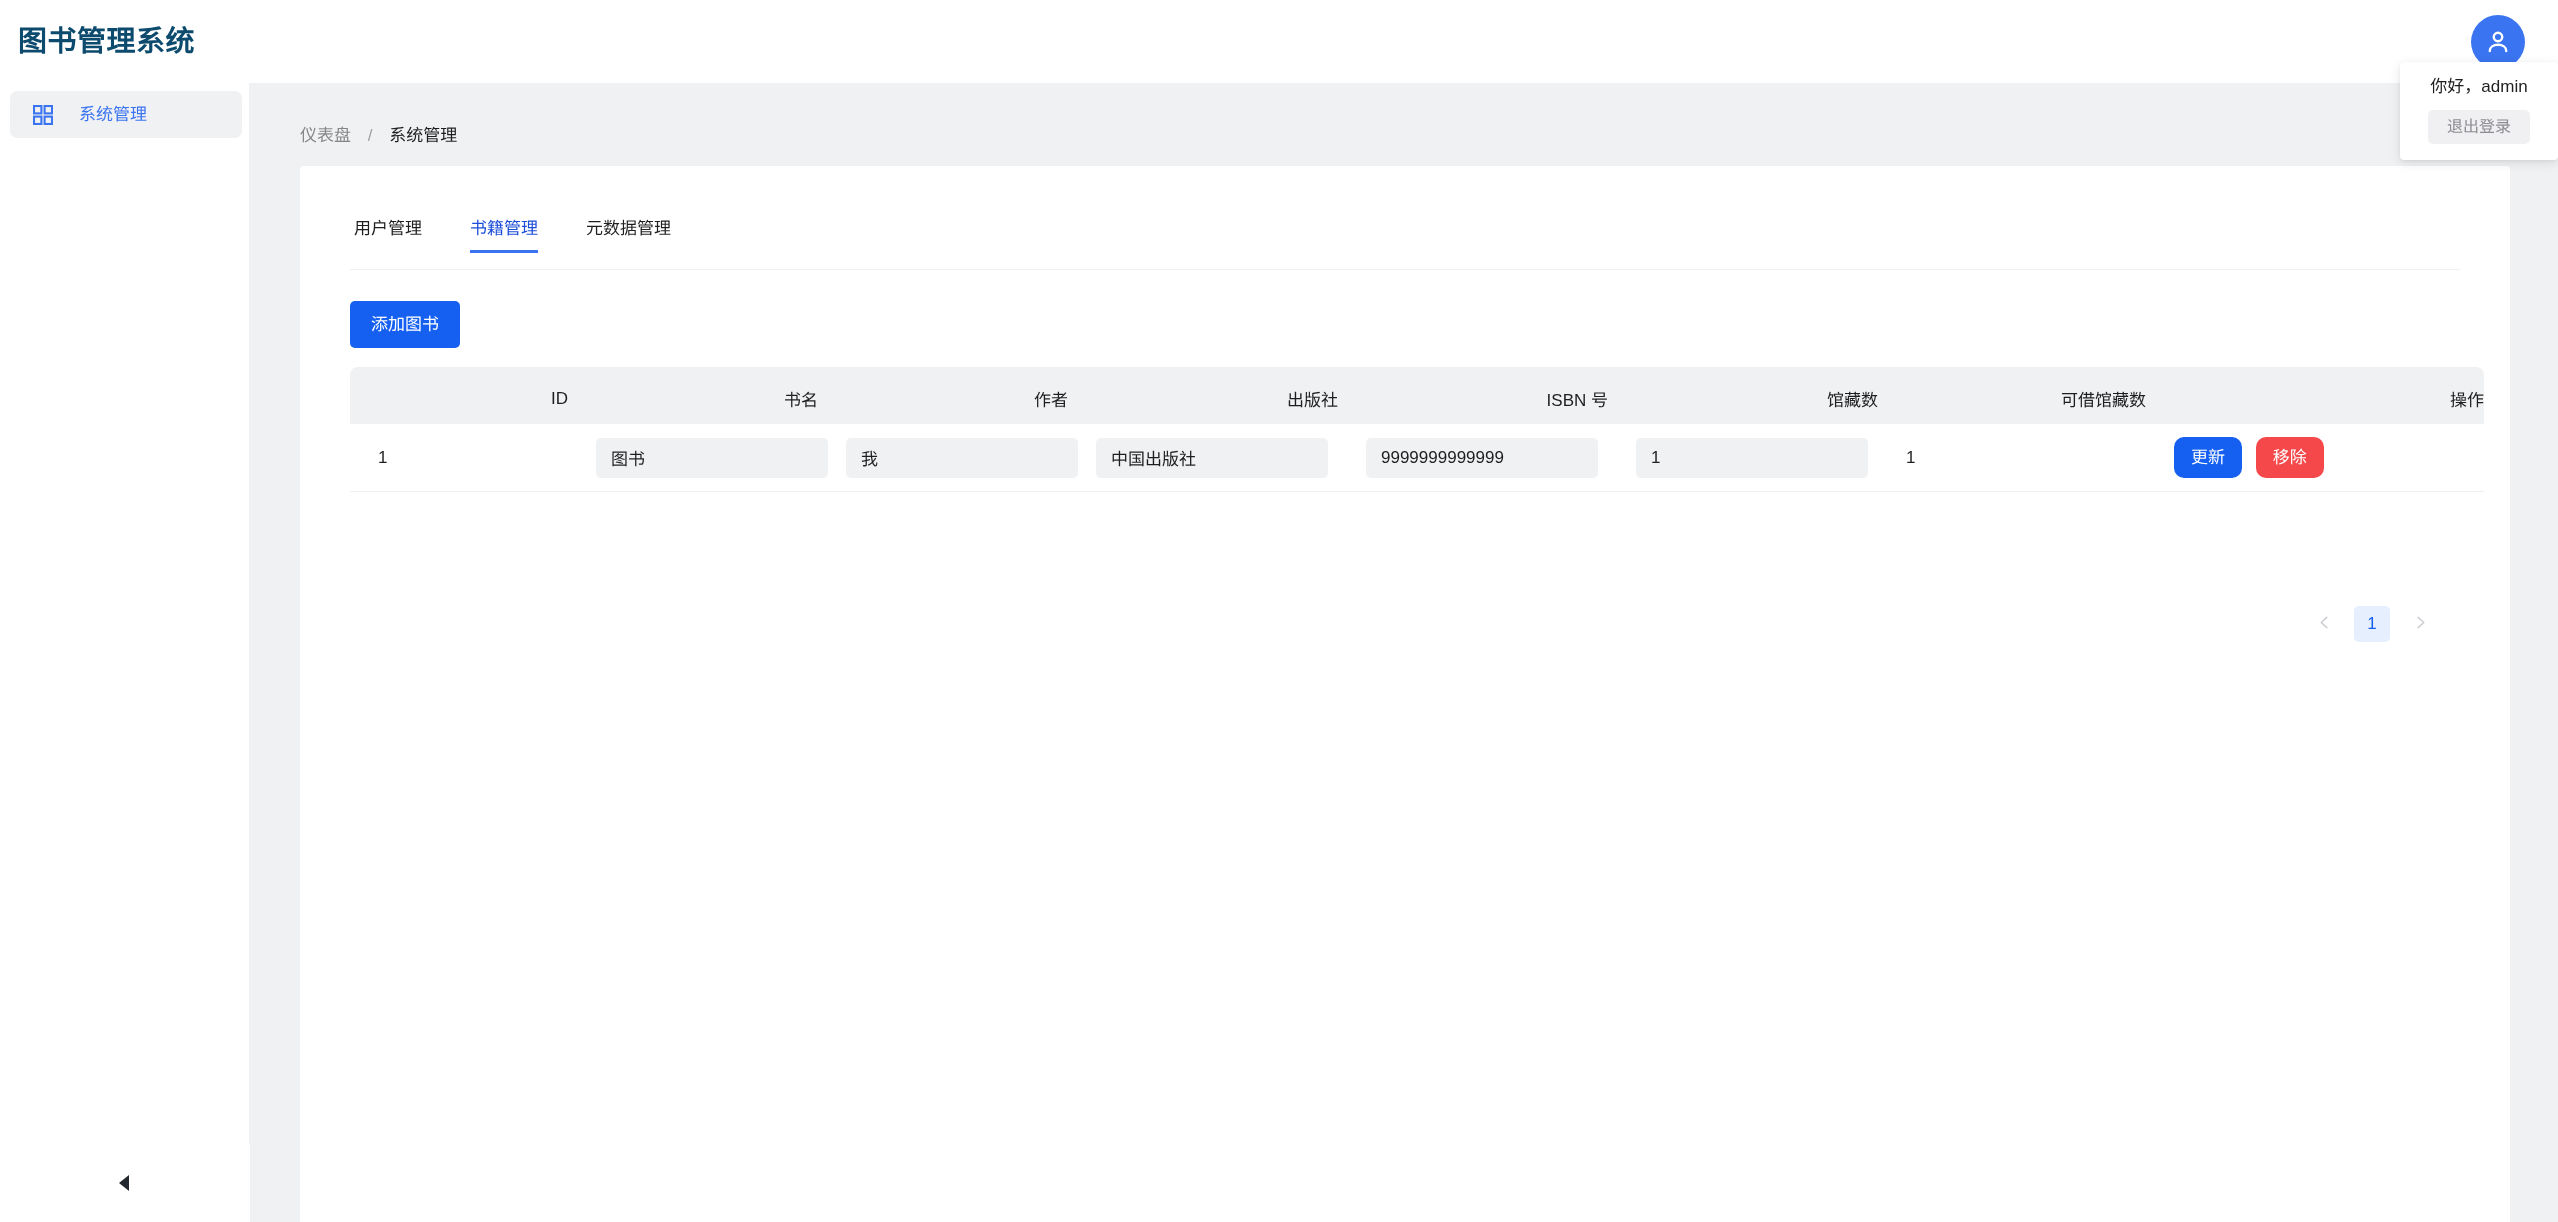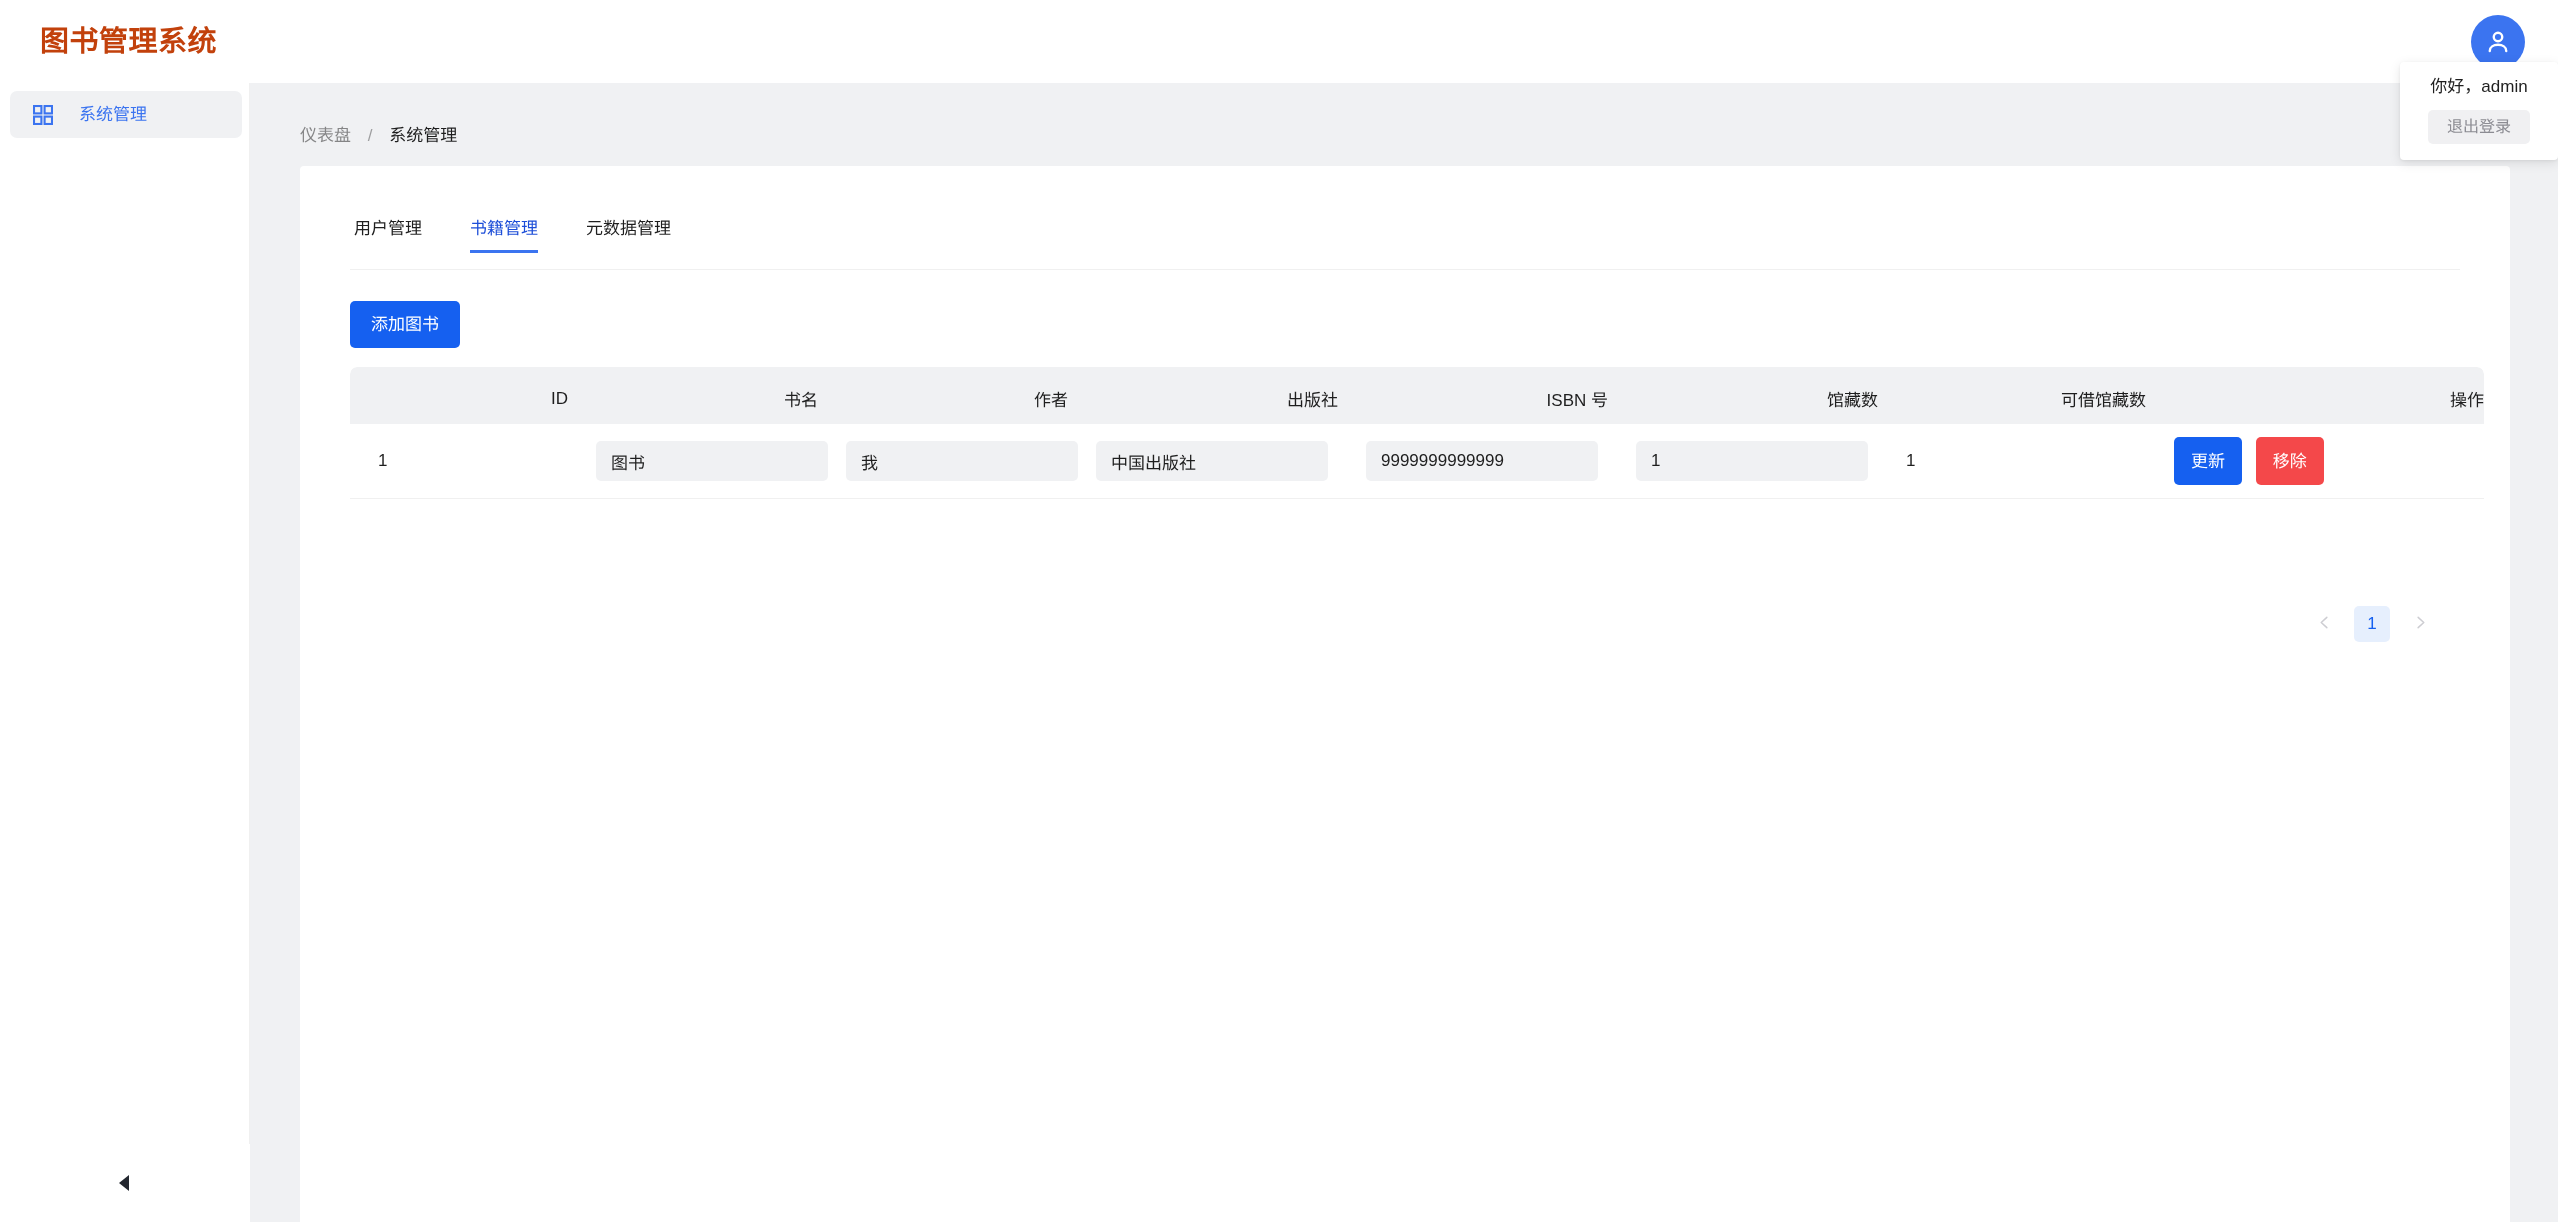--- a/index.html
+++ b/index.html
@@ -17,25 +17,25 @@
   
   .app-header {
     position: absolute;
     left: 0; top: 0;
     width: 2558px; height: 83px;
     background: #ffffff;
     display: flex;
     align-items: center;
   }
   .app-title {
-    margin-left: 40px;
+    margin-left: 18px;
     font-size: 29px;
     font-weight: 700;
     letter-spacing: 0.5px;
-    color: #c2410c;
+    color: #0c4a6e;
     line-height: 1;
   }
 
   
   .avatar-wrap {
     position: absolute;
     right: 33px; top: 15px;
     width: 54px; height: 54px;
   }
   .avatar {
@@ -244,24 +244,24 @@
     border-radius: 5px;
     padding: 0 14px;
     font-size: 17px;
     font-family: inherit;
     color: rgba(0,0,0,0.88);
     outline: none;
   }
   .cell-input.isbn { width: 232px; }
   .op-btn {
     display: inline-block;
-    height: 48px;
+    height: 41px;
     padding: 0 17px;
     border: none;
-    border-radius: 5px;
+    border-radius: 10px;
     color: #ffffff;
     font-size: 17px;
     font-family: inherit;
     line-height: 41px;
     cursor: pointer;
     vertical-align: middle;
   }
   .op-btn.update { background: #1560f0; margin-right: 9px; }
   .op-btn.remove { background: #f4484a; }
 

